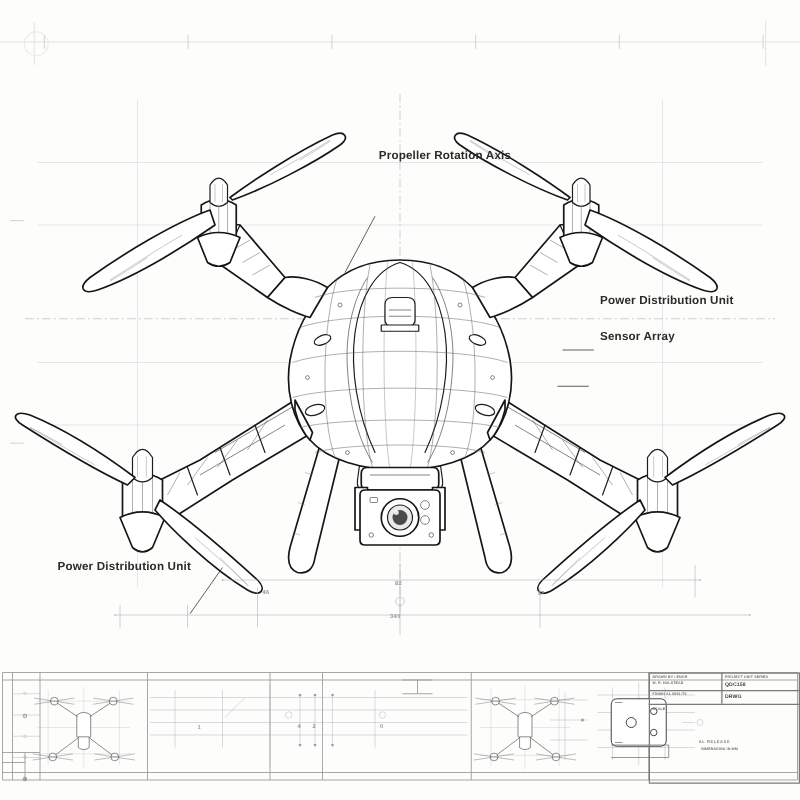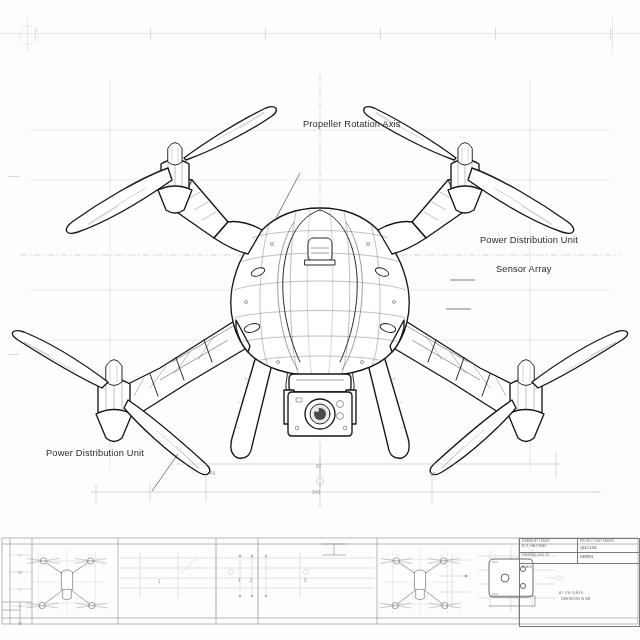--- a/index.html
+++ b/index.html
@@ -1,20 +1,20 @@
 <!DOCTYPE html>
 <html><head>
 <meta charset="utf-8">
 <style>
   html,body{margin:0;padding:0;background:#ffffff;}
   body{width:640px;height:640px;overflow:hidden;
        font-family:"Liberation Sans",sans-serif;}
 
   #sheet{position:relative;width:640px;height:640px;
-         background:#fdfdfb;overflow:hidden;}
+         background:#fdfdfb;overflow:hidden;font-weight:bold;}
 
   
   .ruler{position:absolute;background:#e8e8e6;}
   .ruler-h{height:1px;left:0;width:640px;}
   .ruler-v{width:1px;top:0;height:640px;}
   .tick{position:absolute;background:#d9d9d6;}
   .tick-v{width:1px;height:11px;}
   .tick-h{height:1px;width:11px;}
   .corner-mark{position:absolute;width:18px;height:18px;
        border:1px solid #ececea;border-radius:50%;}
@@ -274,21 +274,21 @@
     <g>
       <path class="lead" d="M300 133 L276 178"></path>
       <path class="lead" d="M475 240 H450"></path>
       <path class="lead" d="M471 269 H446"></path>
       <path class="lead" d="M152 451 L178 414"></path>
     </g>
   </svg>
 
   <div class="callout" style="left:303px;top:120px;">Propeller Rotation Axis</div>
   <div class="callout" style="left:480px;top:236px;">Power Distribution Unit</div>
-  <div class="callout" style="left:496px;top:265px;">Sensor Array</div>
+  <div class="callout" style="left:480px;top:265px;">Sensor Array</div>
   <div class="callout" style="left:46px;top:449px;">Power Distribution Unit</div>
 
   <div class="dimtxt" style="left:316px;top:464px;">82</div>
   <div class="dimtxt" style="left:312px;top:490px;">340</div>
   <div class="dimtxt" style="left:210px;top:471px;">46</div>
   <div class="dimtxt" style="left:430px;top:472px;">17</div>
 
   <svg id="bottom-panel" viewBox="0 0 640 116">
     <defs>
       <style>

